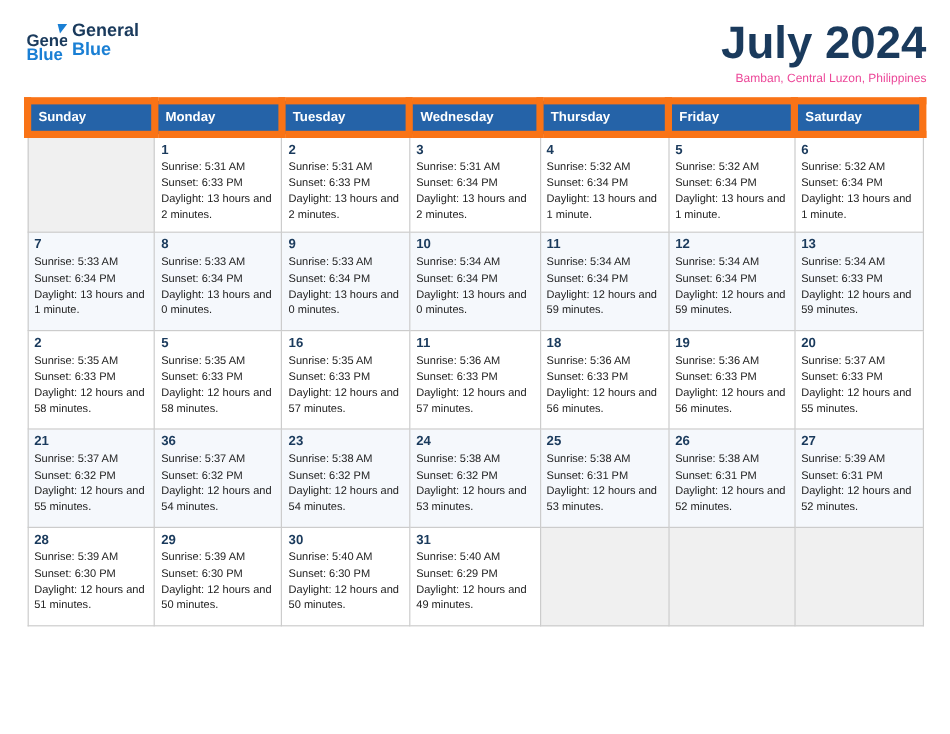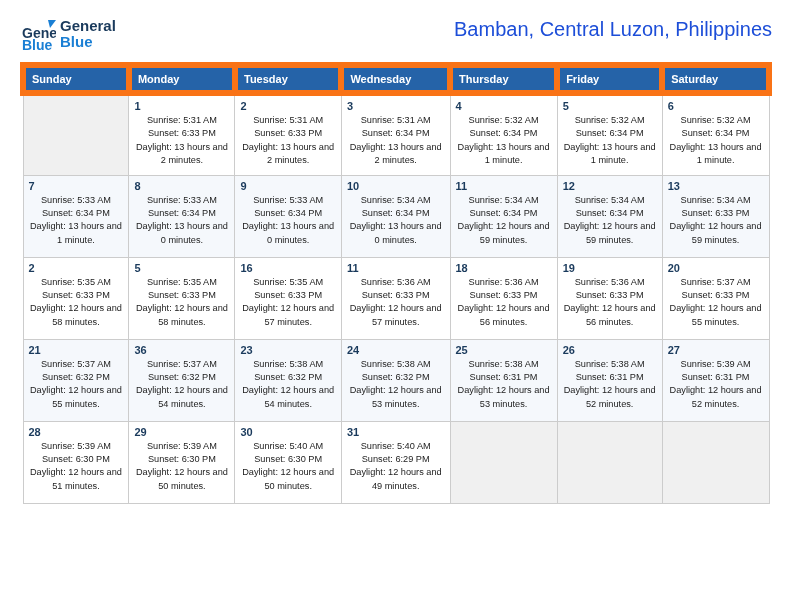--- a/index.html
+++ b/index.html
@@ -34,22 +34,22 @@
     .title-area {
       text-align: right;
     }
     .month-title {
       font-size: 38px;
       font-weight: bold;
       color: #1a3a5c;
       line-height: 1.1;
     }
     .location {
-      font-size: 20px;
-      color: #1d4ed8;
+      font-size: 10px;
+      color: #ec4899;
       margin-top: 2px;
     }
     table {
       width: 100%;
       border-collapse: collapse;
       font-size: 10px;
     }
     thead tr th {
       background: #2563a8;
       color: #fff;
@@ -74,21 +74,20 @@
       font-weight: bold;
       font-size: 11px;
       color: #1a3a5c;
       display: block;
       margin-bottom: 2px;
     }
     .day-detail {
       font-size: 9.2px;
       color: #222;
       line-height: 1.45;
-      text-align: center;
     }
     .empty-cell {
       background: #f0f0f0 !important;
     }
   </style>
 </head>
 <body>
 
 <div class="page">
   <div class="header">
@@ -98,20 +97,21 @@
         <text x="2" y="22" font-size="14" font-weight="bold" fill="#1a3a5c" font-family="Arial">General</text>
         <text x="2" y="34" font-size="14" font-weight="bold" fill="#1a7fd4" font-family="Arial">Blue</text>
         <polygon points="28,4 36,4 30,12" fill="#1a7fd4"></polygon>
       </svg>
       <div>
         <div style="font-size:15px;font-weight:bold;color:#1a3a5c;line-height:1.1;">General</div>
         <div style="font-size:15px;font-weight:bold;color:#1a7fd4;line-height:1.1;">Blue</div>
       </div>
     </div>
     <div class="title-area">
+      <div class="month-title">July 2024</div>
       <div class="location">Bamban, Central Luzon, Philippines</div>
     </div>
   </div>
 
   <table>
     <thead>
       <tr>
       <th>Sunday</th>
           <th>Monday</th>
           <th>Tuesday</th>

